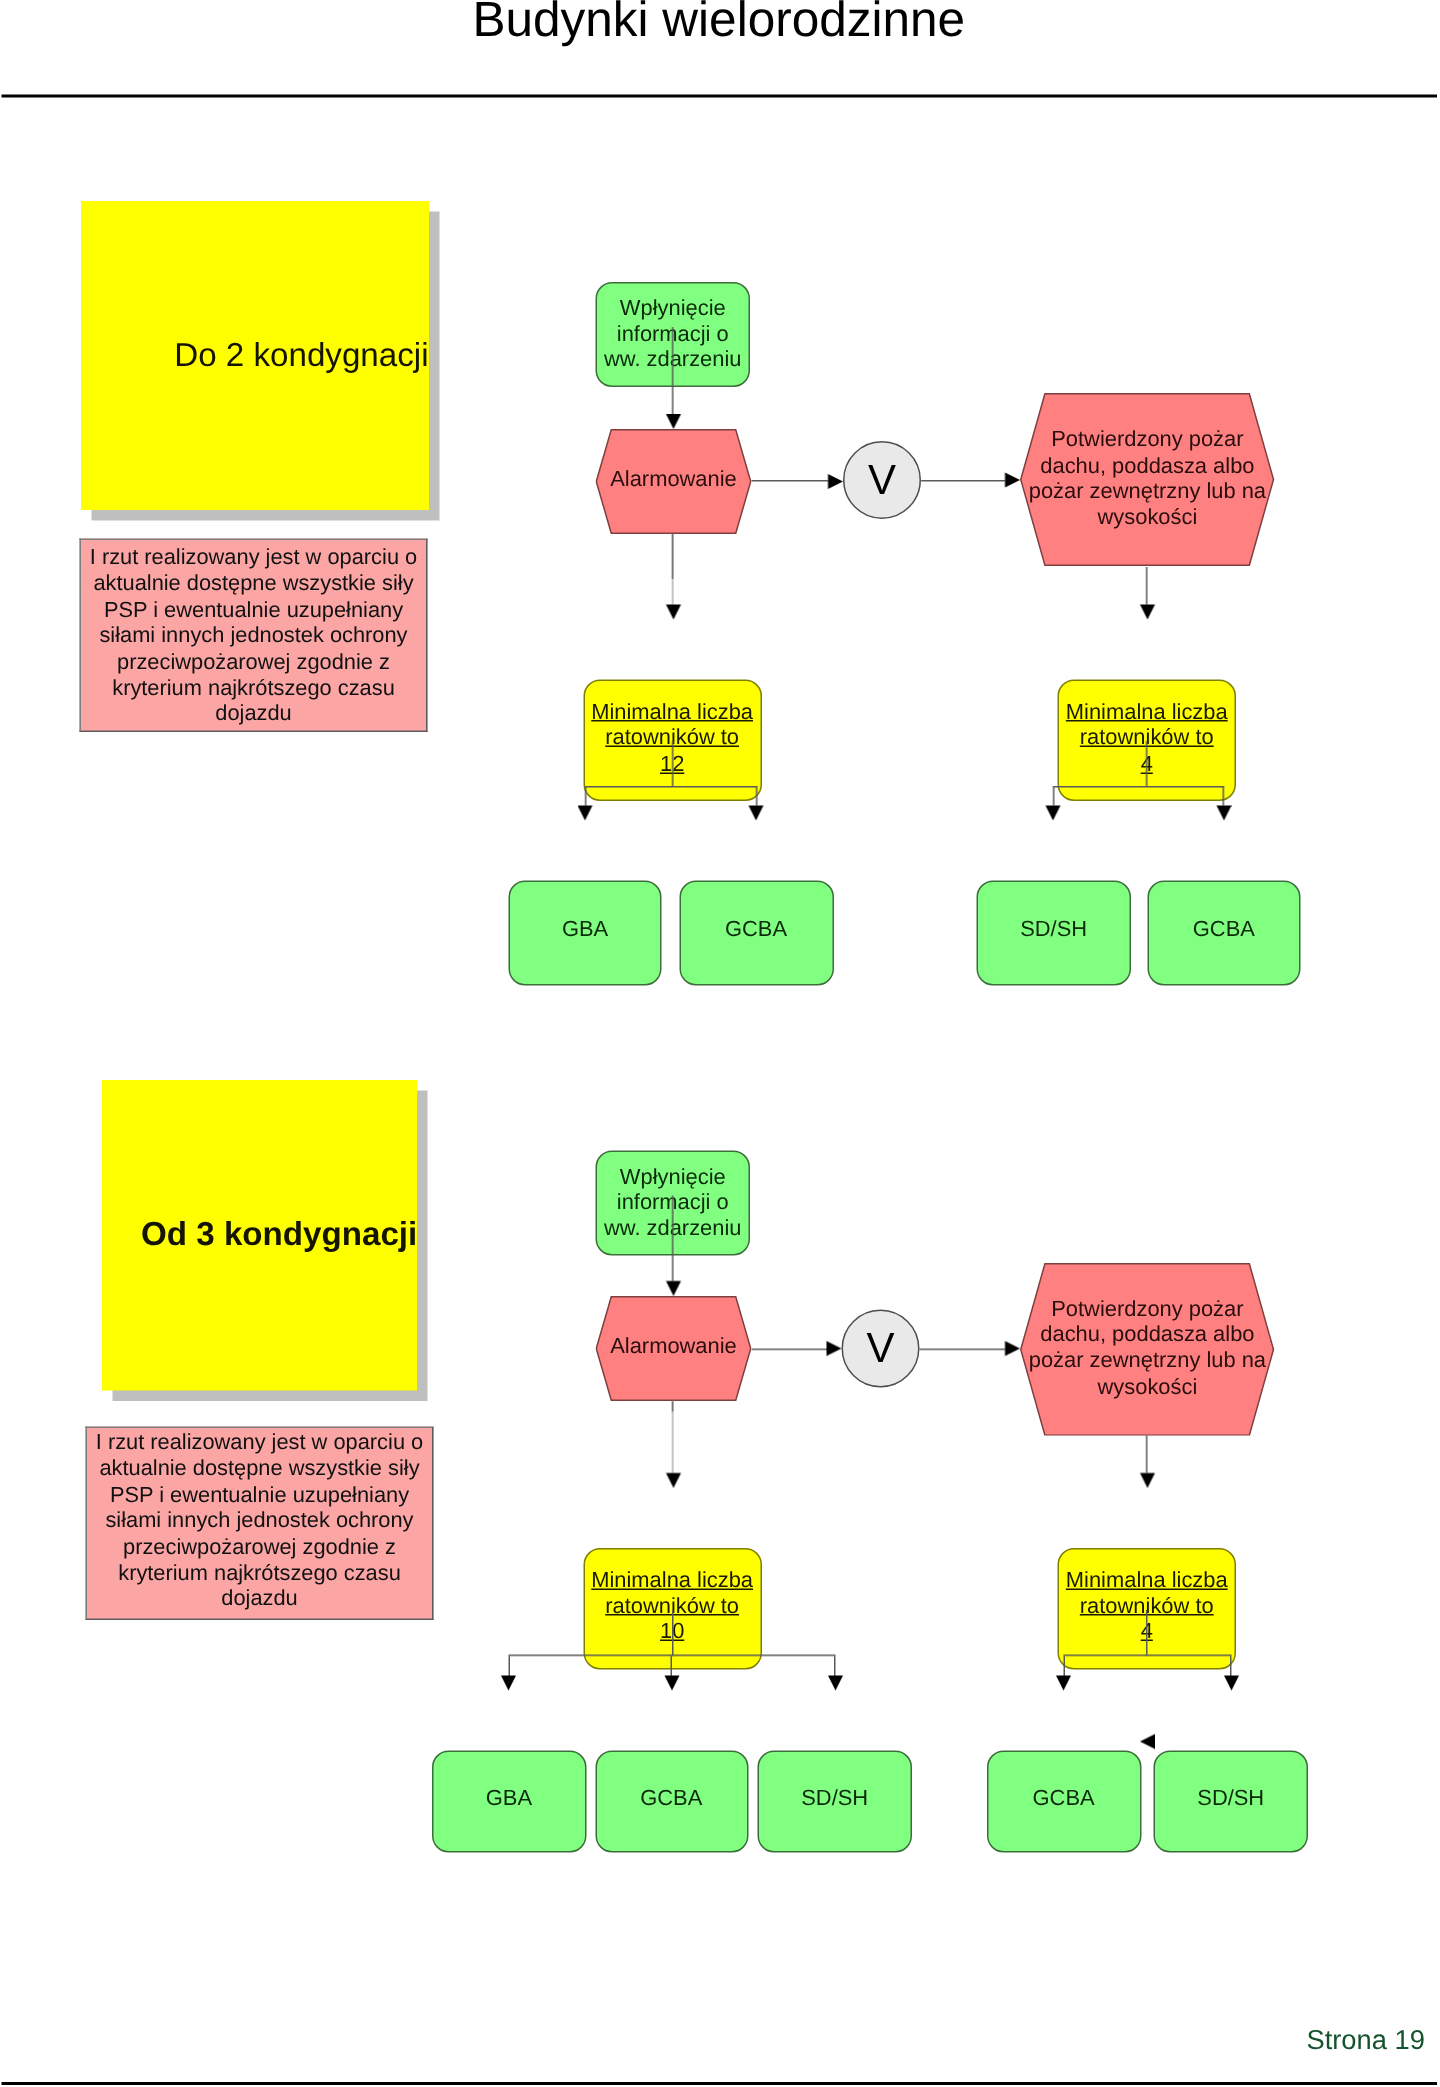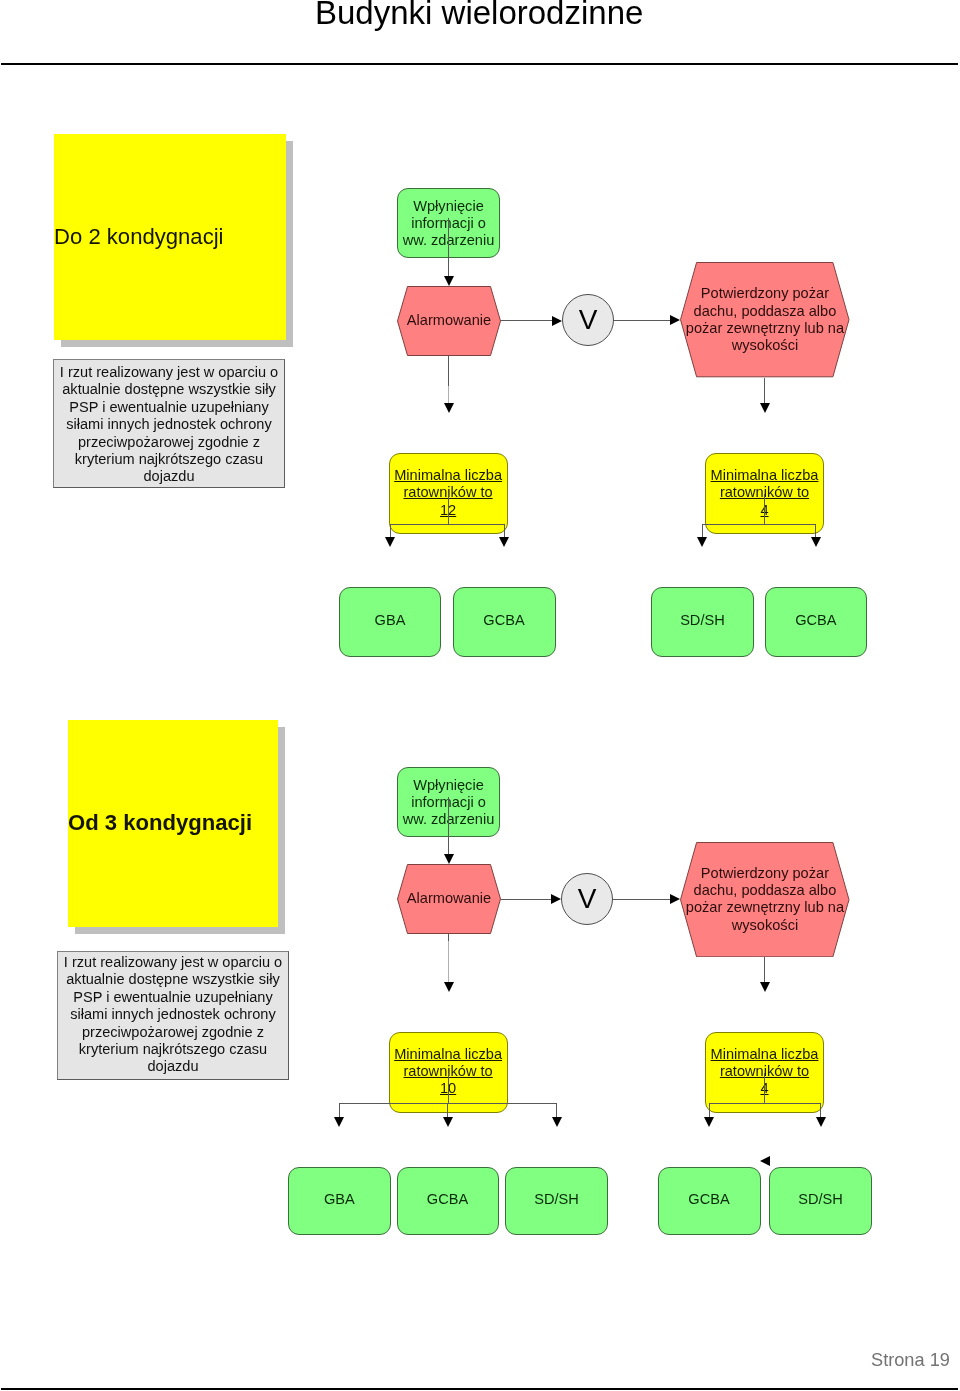--- a/index.html
+++ b/index.html
@@ -7,30 +7,30 @@
   body{width:960px;height:1391px;position:relative;overflow:hidden;
        font-family:"Liberation Sans",sans-serif;color:#000000;
        }
   #page-root{position:absolute;left:0;top:0;width:960px;height:1118px;will-change:opacity;}
   .abs{position:absolute;}
   .txt,.note-label{will-change:opacity;}
 
   #page-title{left:315px;top:-4px;font-size:33px;line-height:34px;white-space:nowrap;color:#000000;}
   #header-rule{left:1px;top:63px;width:957px;height:2px;background:#000;}
   #footer-rule{left:1px;top:1388px;width:957px;height:2px;background:#000;}
-  #page-number{left:871px;top:1350px;font-size:18.2px;line-height:20px;white-space:nowrap;color:#737373;}
+  #page-number{left:871px;top:1350px;font-size:18.2px;line-height:20px;white-space:nowrap;color:#14532d;}
 
   
   .note{position:absolute;background:#FFFF00;}
   .note-shadow{position:absolute;background:#BFBFBF;}
-  .note-label{position:absolute;left:0;right:0;text-align:left;
+  .note-label{position:absolute;left:0;right:0;text-align:right;
               font-size:22.1px;line-height:22px;color:#141400;white-space:nowrap;}
 
   
-  .descbox{position:absolute;background:#e5e5e5;
+  .descbox{position:absolute;background:#fca5a5;
            border-top:1px solid #7F7F7F;border-left:1px solid #7F7F7F;
            border-right:1px solid #5C5C5C;border-bottom:1px solid #5C5C5C;
            box-sizing:border-box;}
   .descbox .txt{position:absolute;left:0;right:0;text-align:center;
            font-size:14.55px;line-height:17.37px;color:#111;}
 
   
   .rbox{position:absolute;box-sizing:border-box;border-radius:11px;margin-top:40px;}
   .rbox .txt{position:absolute;left:0;right:0;text-align:center;
              font-size:14.6px;line-height:17.2px;}

